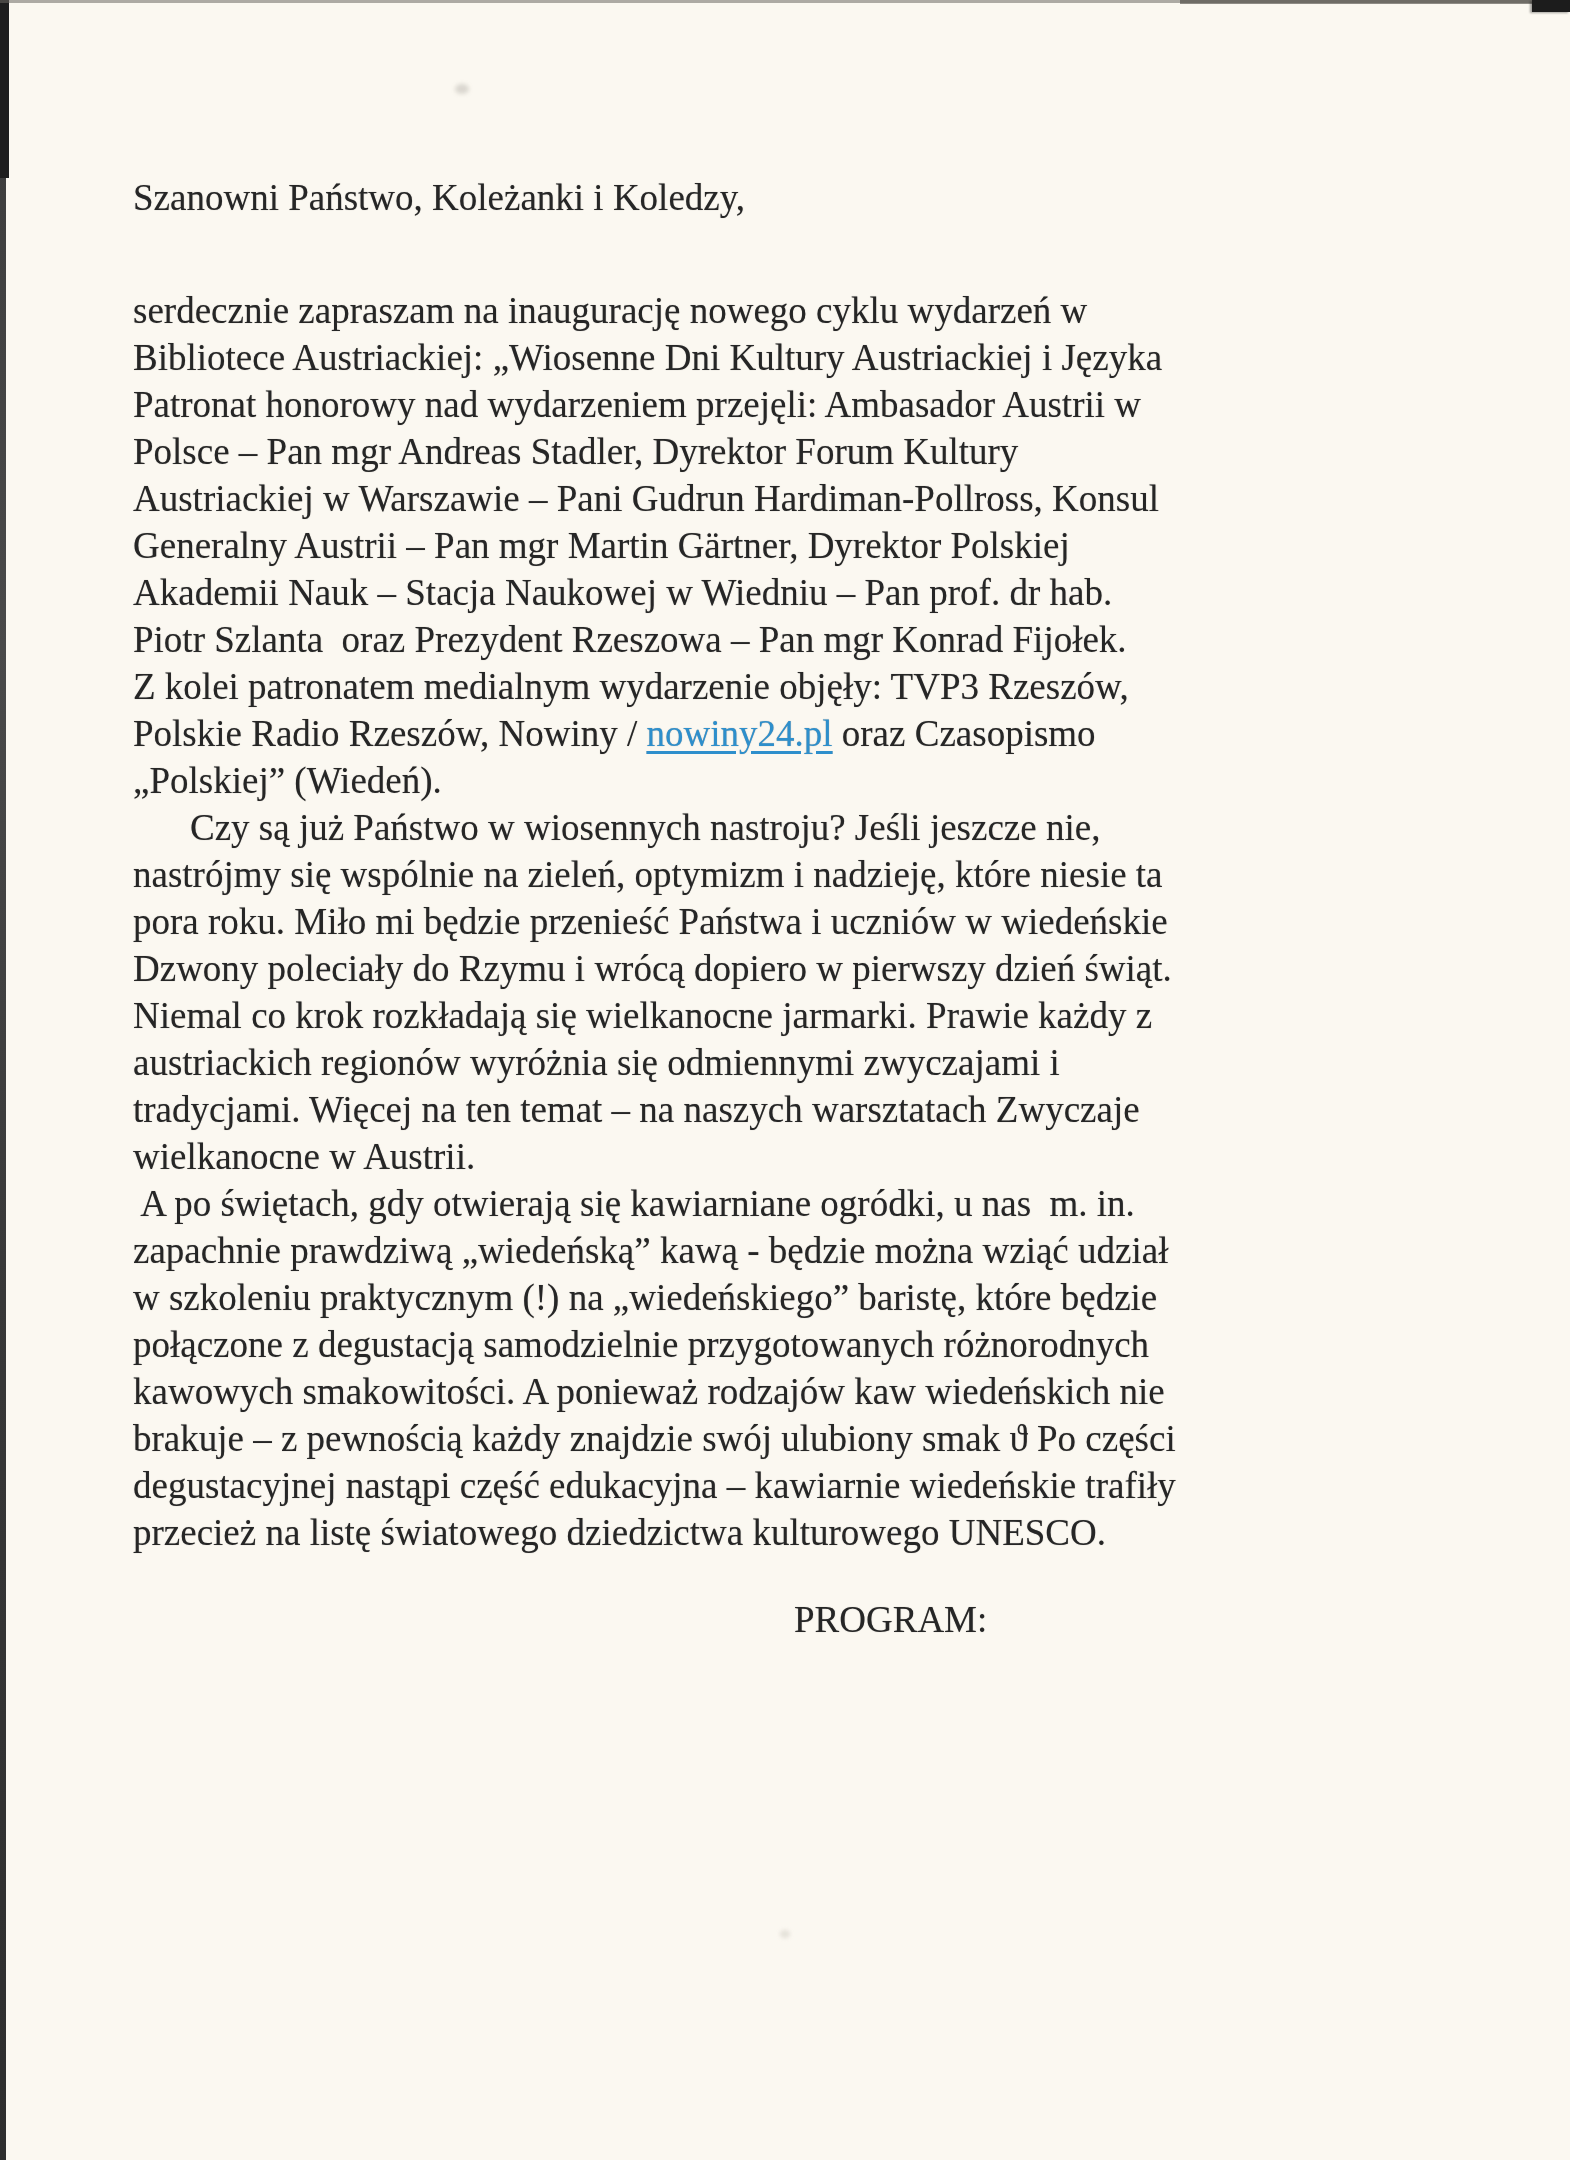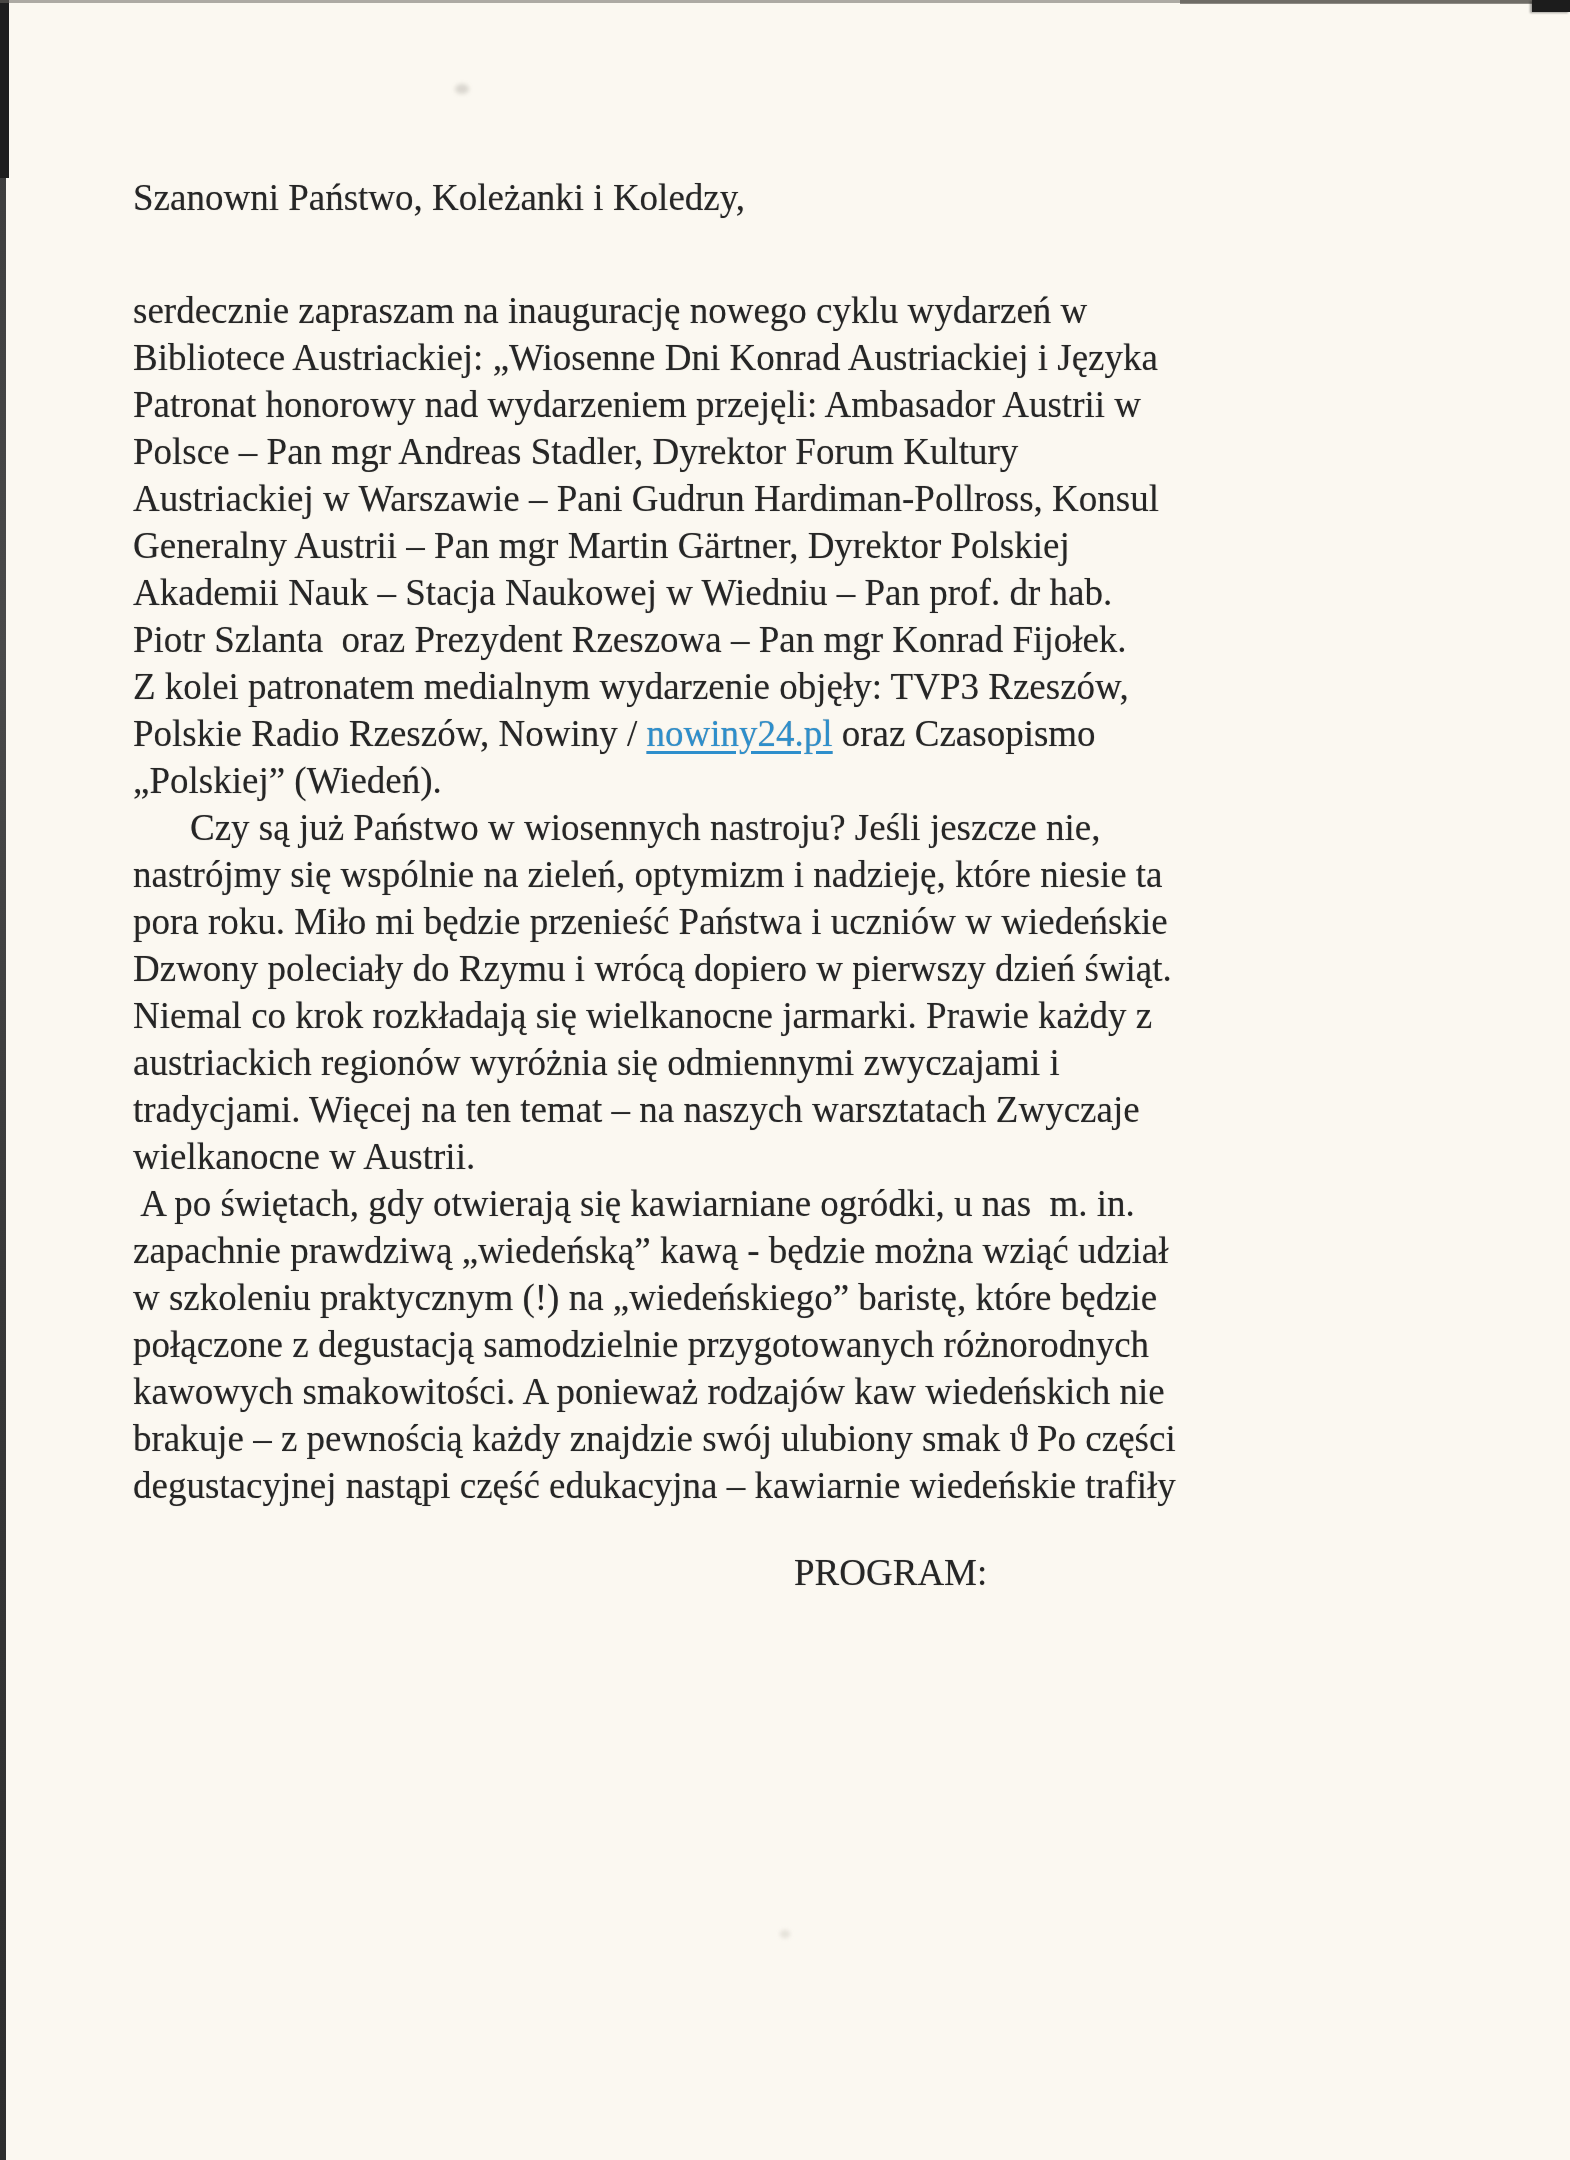--- a/index.html
+++ b/index.html
@@ -107,21 +107,21 @@
   <div class="edge-top"></div>
   <div class="edge-top-right"></div>
   <div class="corner-blob"></div>
   <div class="smudge-1"></div>
   <div class="smudge-2"></div>
 
   <div class="letter">
     <div class="line salutation">Szanowni Państwo, Koleżanki i Koledzy,</div>
     <div id="body-lines">
         <div class="line">serdecznie zapraszam na inaugurację nowego cyklu wydarzeń w</div>
-        <div class="line">Bibliotece Austriackiej: „Wiosenne Dni Konrad Austriackiej i Języka</div>
+        <div class="line">Bibliotece Austriackiej: „Wiosenne Dni Kultury Austriackiej i Języka</div>
         <div class="line">Patronat honorowy nad wydarzeniem przejęli: Ambasador Austrii w</div>
         <div class="line">Polsce – Pan mgr Andreas Stadler, Dyrektor Forum Kultury</div>
         <div class="line">Austriackiej w Warszawie – Pani Gudrun Hardiman-Pollross, Konsul</div>
         <div class="line">Generalny Austrii – Pan mgr Martin Gärtner, Dyrektor Polskiej</div>
         <div class="line">Akademii Nauk – Stacja Naukowej w Wiedniu – Pan prof. dr hab.</div>
         <div class="line">Piotr Szlanta  oraz Prezydent Rzeszowa – Pan mgr Konrad Fijołek.</div>
         <div class="line">Z kolei patronatem medialnym wydarzenie objęły: TVP3 Rzeszów,</div>
         <div class="line"><span>Polskie Radio Rzeszów, Nowiny / </span><a class="link" style="color: rgb(46, 143, 204);">nowiny24.pl</a><span> oraz Czasopismo</span></div>
         <div class="line">„Polskiej” (Wiedeń).</div>
         <div class="line indent-tab">Czy są już Państwo w wiosennych nastroju? Jeśli jeszcze nie,</div>
@@ -132,16 +132,17 @@
         <div class="line">austriackich regionów wyróżnia się odmiennymi zwyczajami i</div>
         <div class="line">tradycjami. Więcej na ten temat – na naszych warsztatach Zwyczaje</div>
         <div class="line">wielkanocne w Austrii.</div>
         <div class="line"> A po świętach, gdy otwierają się kawiarniane ogródki, u nas  m. in.</div>
         <div class="line">zapachnie prawdziwą „wiedeńską” kawą - będzie można wziąć udział</div>
         <div class="line">w szkoleniu praktycznym (!) na „wiedeńskiego” baristę, które będzie</div>
         <div class="line">połączone z degustacją samodzielnie przygotowanych różnorodnych</div>
         <div class="line">kawowych smakowitości. A ponieważ rodzajów kaw wiedeńskich nie</div>
         <div class="line">brakuje – z pewnością każdy znajdzie swój ulubiony smak ϑ Po części</div>
         <div class="line">degustacyjnej nastąpi część edukacyjna – kawiarnie wiedeńskie trafiły</div>
+        <div class="line">przecież na listę światowego dziedzictwa kulturowego UNESCO.</div>
       </div>
     <div class="line program">PROGRAM:</div>
   </div>
 </div>
 
 </body></html>

